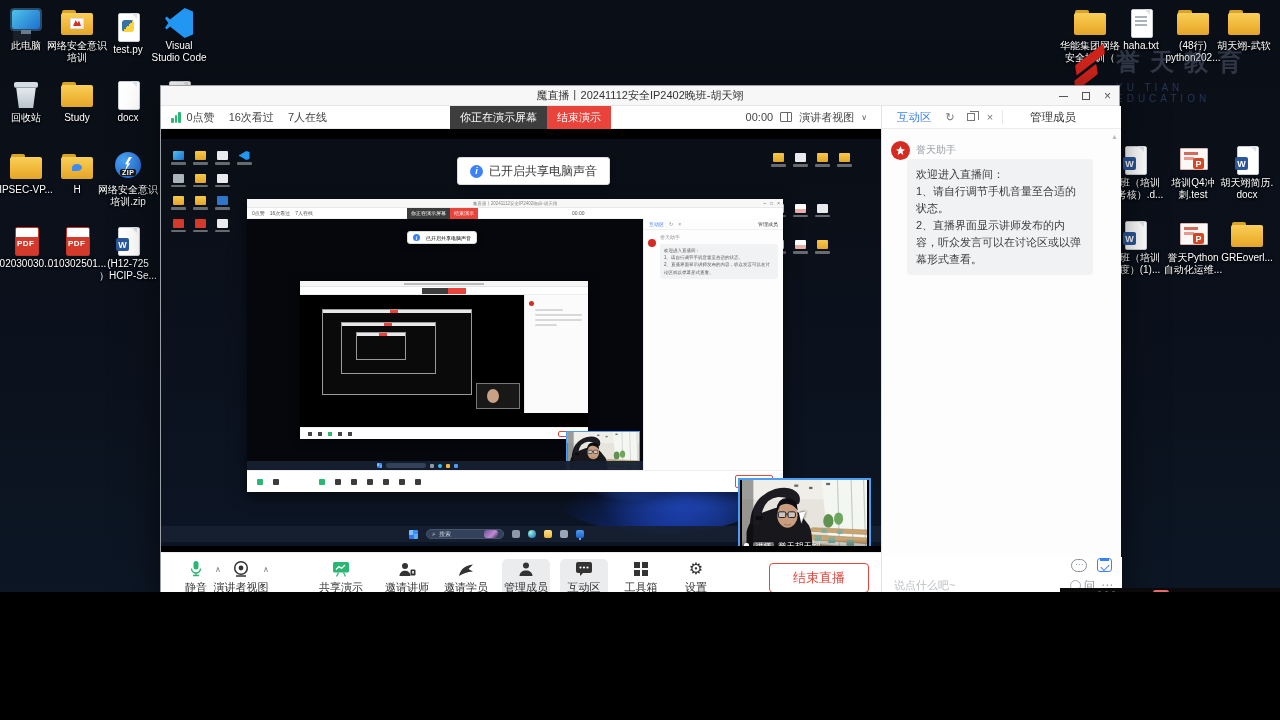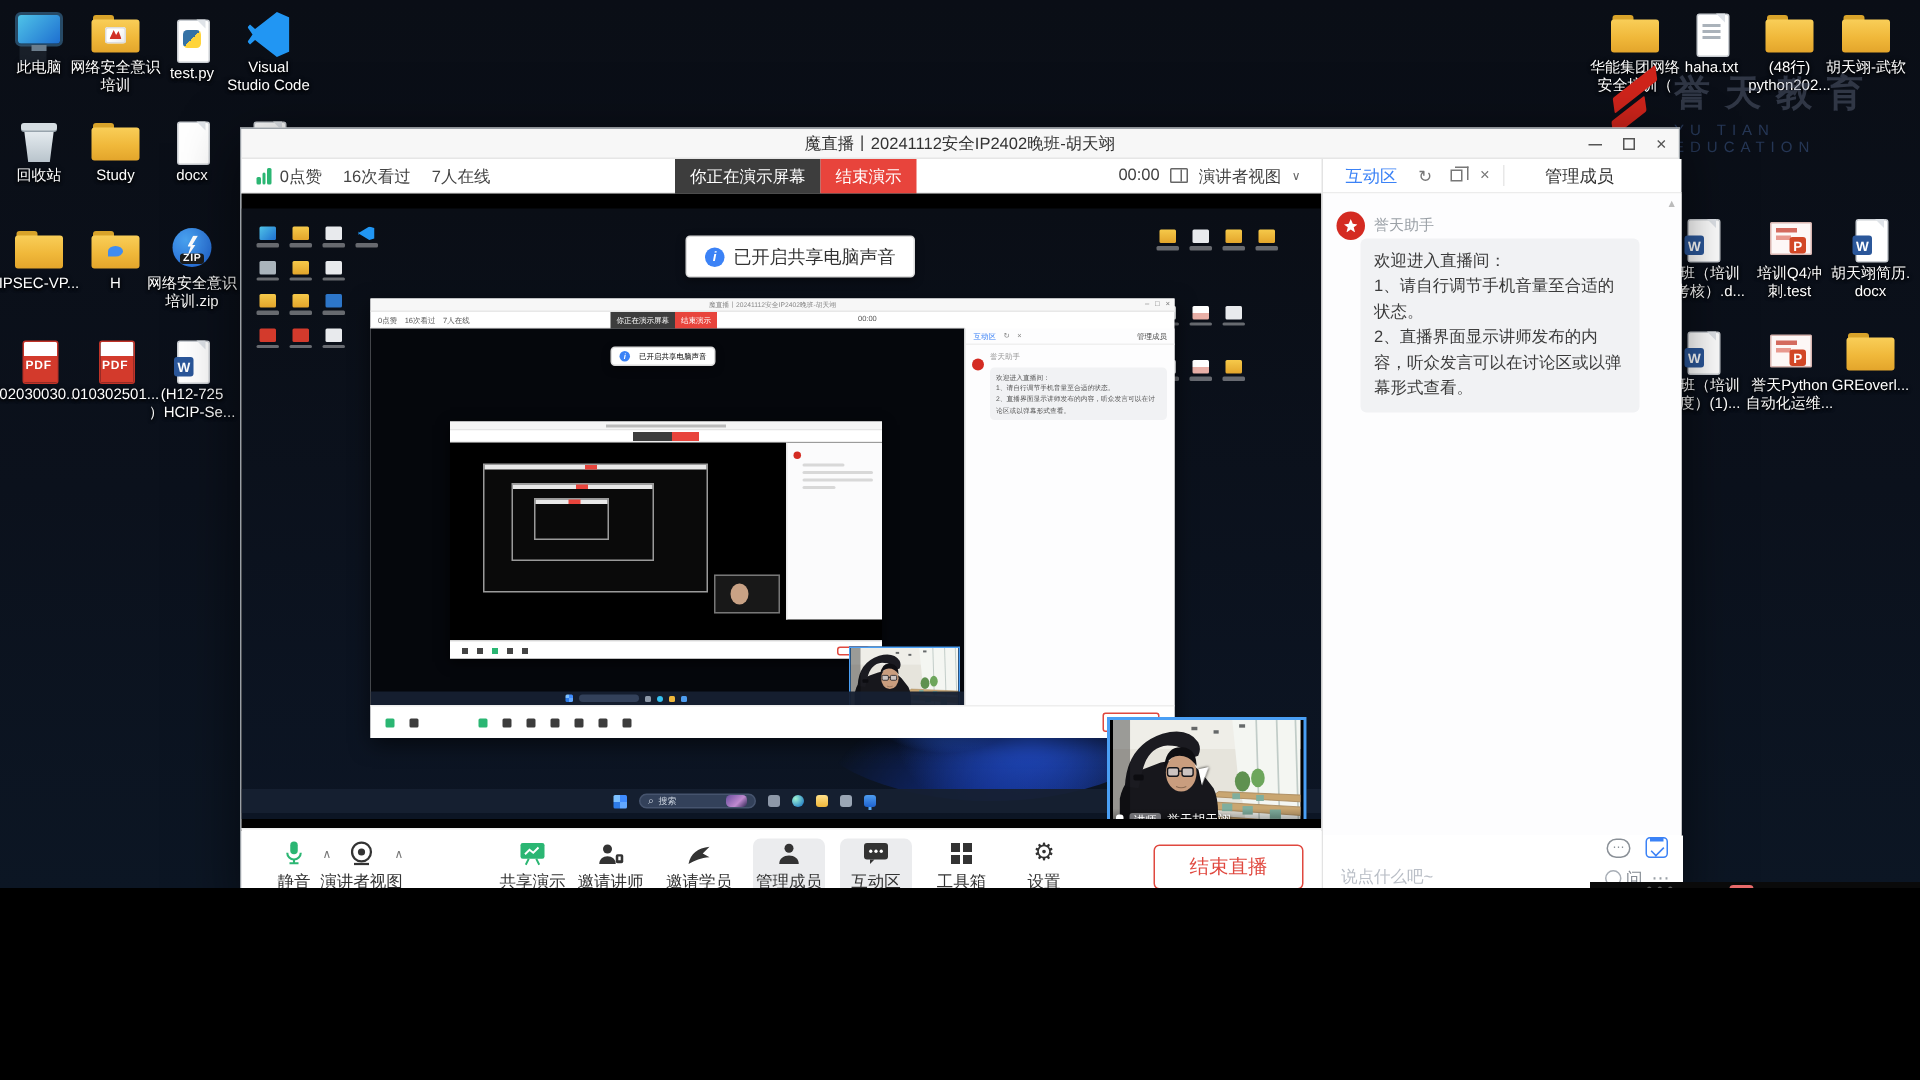--- a/index.html
+++ b/index.html
@@ -802,21 +802,21 @@
         <span class="bicon">
             <svg width="18" height="18" viewBox="0 0 18 18">
               <circle cx="9" cy="8" r="6.3" fill="none" stroke="#333" stroke-width="1.5"></circle>
               <circle cx="9" cy="8" r="2.4" fill="#333"></circle>
               <path d="M4 16h10" stroke="#333" stroke-width="1.5"></path>
             </svg>
           </span>
         <span class="lab">演讲者视图</span>
       </div>
       <span class="bcaret" style="left:102px">∧</span>
-      <div class="bitem" style="left:170px">
+      <div class="bitem" style="left:156px">
         <span class="bicon">
             <svg width="18" height="17" viewBox="0 0 18 17">
               <rect x="1" y="1" width="16" height="10.5" rx="1.5" fill="#2bb673"></rect>
               <path d="M4 8.5l3-3 2.5 2L13 4" stroke="#fff" stroke-width="1.3" fill="none"></path>
               <path d="M6.5 11.5l-2 4M11.5 11.5l2 4" stroke="#2bb673" stroke-width="1.3"></path>
             </svg>
           </span>
         <span class="lab">共享演示</span>
       </div>
       <div class="bitem" style="left:222px">

